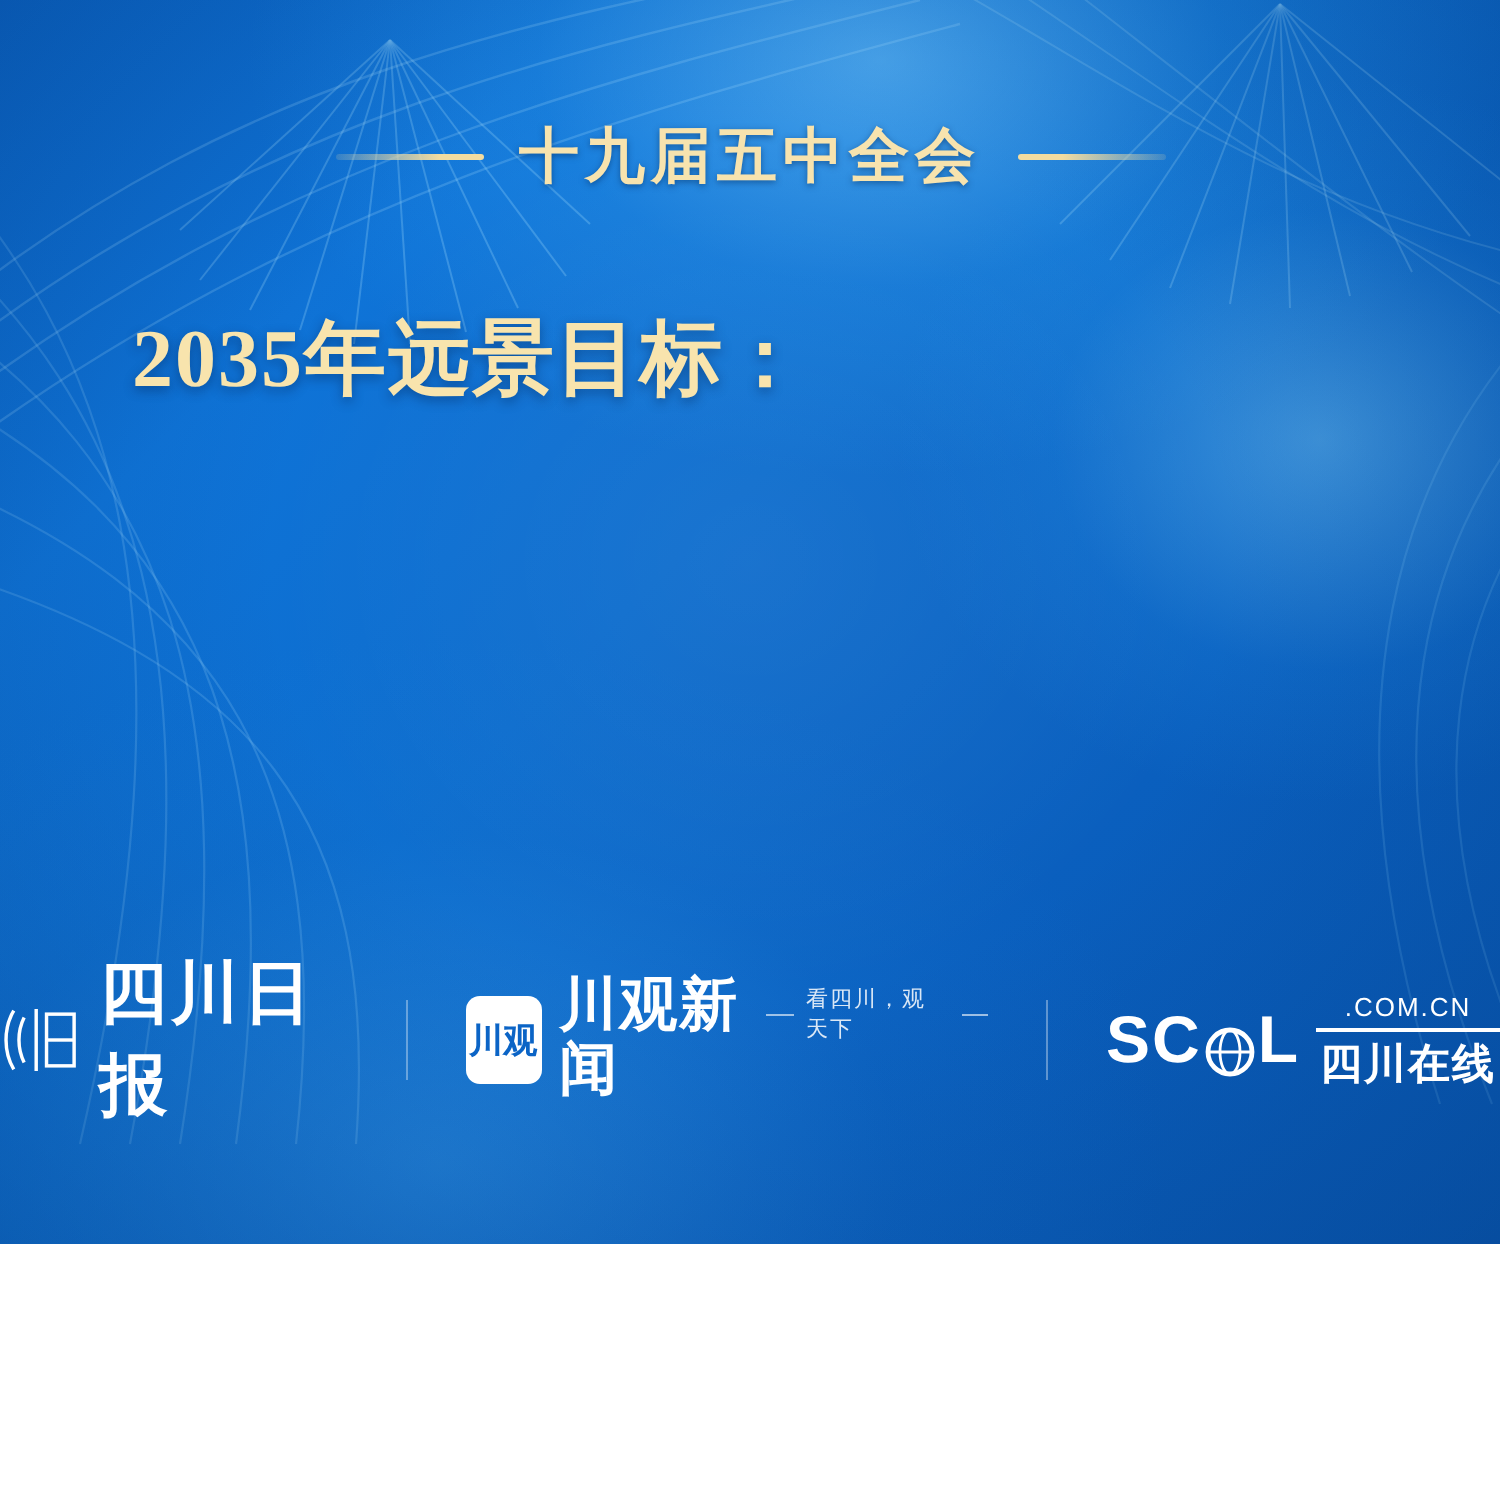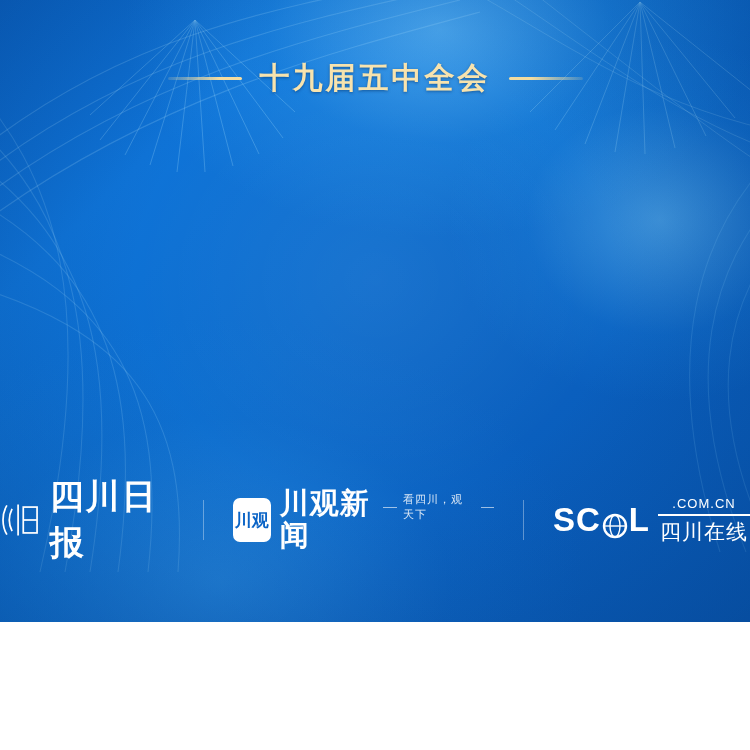--- a/index.html
+++ b/index.html
@@ -218,21 +218,21 @@
   }
   .logo-scol .dom {
     font-family: "Liberation Sans", sans-serif;
     font-size: 13px;
     letter-spacing: 1px;
     color: #ffffff;
     line-height: 1.2;
   }
   .logo-scol .cn {
     font-family: "Liberation Serif", serif;
-    font-weight: normal;
+    font-weight: bold;
     font-size: 21px;
     letter-spacing: 1px;
     color: #ffffff;
     line-height: 1.15;
     margin-top: 1px;
   }
   .logo-scol .underline {
     width: 92px;
     height: 2px;
     background: #ffffff;
@@ -316,20 +316,21 @@
 
   <div class="vignette"></div>
 
   <div class="header">
     <span class="rule left"></span>
     <span class="title">十九届五中全会</span>
     <span class="rule right"></span>
   </div>
 
   <div class="content">
+    <h1 class="headline">2035年远景目标：</h1>
   </div>
 
   <div class="footer">
 
     <div class="logo logo-scrb">
       <svg class="mark" viewBox="0 0 46 42">
         <g fill="none" stroke="#ffffff" stroke-width="2">
           <path d="M8 4 C2 14, 2 28, 8 38"></path>
           <path d="M14 8 C10 16, 10 26, 14 34"></path>
           <path d="M21 3 L21 39"></path>

